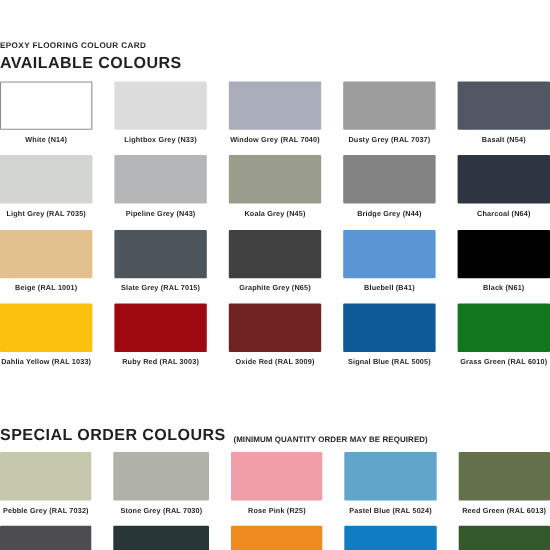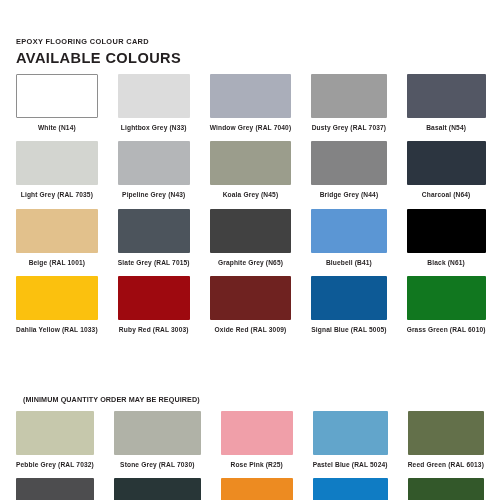--- a/index.html
+++ b/index.html
@@ -9,21 +9,21 @@
     height: 500px;
     background: #ffffff;
     font-family: "Liberation Sans", sans-serif;
     -webkit-font-smoothing: antialiased;
   }
   #card {
     position: relative;
     width: 500px;
     height: 500px;
     box-sizing: border-box;
-    padding: 0 16px;
+    padding: 0 0;
     overflow: hidden;
     background: #ffffff;
   }
   .eyebrow {
     margin-top: 38px;
     font-size: 7.4px;
     font-weight: bold;
     letter-spacing: 0.35px;
     color: #231f20;
     line-height: 1;
@@ -170,20 +170,21 @@
         <div class="swatch-label">Signal Blue (RAL 5005)</div>
       </div>
       <div class="cell">
         <div class="swatch" style="background: rgb(17, 119, 31);"></div>
         <div class="swatch-label">Grass Green (RAL 6010)</div>
       </div>
     </div>
 
   <div class="special-wrap">
     <div class="section-head">
+      <span class="section-title">SPECIAL ORDER COLOURS</span>
       <span class="section-note">(MINIMUM QUANTITY ORDER MAY BE REQUIRED)</span>
     </div>
 
     <div class="grid" id="special-grid">
         <div class="cell">
           <div class="swatch" style="background: rgb(198, 200, 172);"></div>
           <div class="swatch-label">Pebble Grey (RAL 7032)</div>
         </div>
         <div class="cell">
           <div class="swatch" style="background: rgb(176, 178, 167);"></div>

